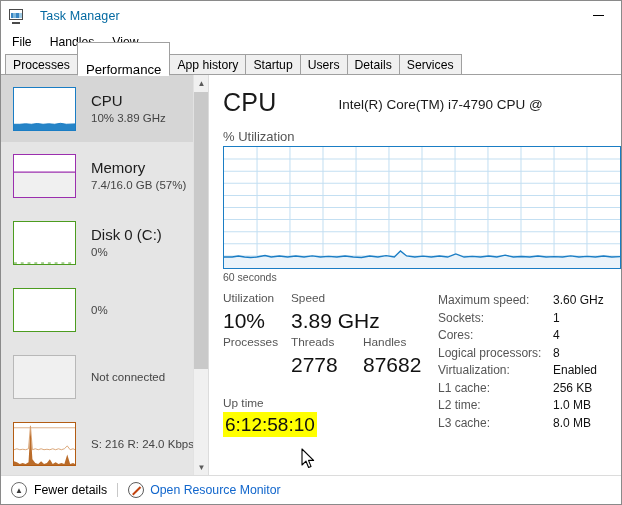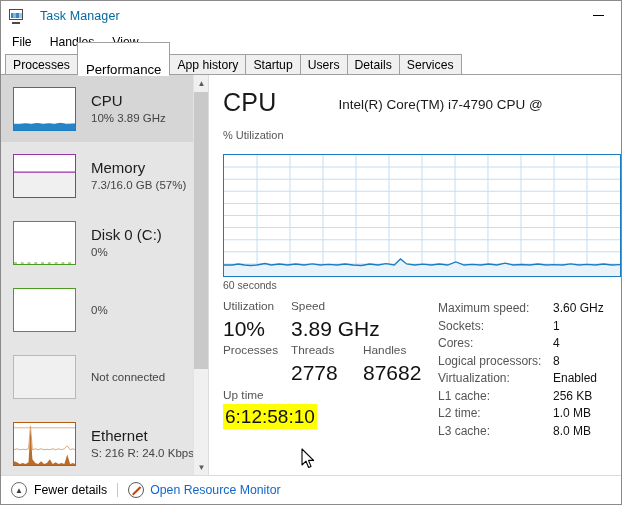--- a/index.html
+++ b/index.html
@@ -142,38 +142,38 @@
     flex: 1 1 auto; position: relative;
     padding: 12px 0 0 14px;
     min-width: 0; background: #ffffff;
   }
   .main-head { display: flex; align-items: flex-start; height: 40px; }
   .cpu-big { font-size: 25px; color: #1a1a1a; line-height: 30px; letter-spacing: .2px; }
   .cpu-model {
     font-size: 13.5px; color: #1a1a1a; margin-left: 62px; margin-top: 10px;
     white-space: nowrap; overflow: hidden;
   }
-  .axis-label { font-size: 11px; color: #555; margin-top: 2px; margin-bottom: 13px; }
+  .axis-label { font-size: 13px; color: #555; margin-top: 2px; margin-bottom: 2px; }
   .graph {
     height: 123px; border: 1px solid #1a7dc4; border-bottom-width: 1px;
     position: relative; overflow: hidden; background: #ffffff;
     margin-right: 0;
   }
   .graph svg { display: block; width: 100%; height: 100%; }
   .sec-label { font-size: 10.5px; color: #555; margin-top: 2px; }
 
   
   .stats { display: flex; margin-top: 7px; }
   .stats-left { width: 205px; flex: 0 0 205px; }
   .stat-row { display: flex; }
   .stat-cell { }
   .stat-cap { font-size: 11.8px; color: #555; line-height: 17px; white-space: nowrap; }
   .stat-val { font-size: 21px; color: #111; line-height: 27px; white-space: nowrap; }
   .c1 { width: 68px; } .c2 { width: 72px; } .c3 { width: auto; }
-  .uptime-block { margin-top: 1px; }
+  .uptime-block { margin-top: 17px; }
   .uptime-cap { font-size: 11.8px; color: #555; line-height: 17px; }
   .uptime-val {
     font-size: 19px; color: #111; line-height: 25px;
     background: #ffff00; display: inline-block; padding: 0 2px;
   }
 
   
   .specs { margin-left: 10px; padding-top: 2px; }
   .spec-row { display: flex; line-height: 17.5px; }
   .spec-key { font-size: 12px; color: #555; width: 115px; flex: 0 0 115px; white-space: nowrap; }
@@ -260,21 +260,21 @@
 
         <div class="side-item">
           <div class="mini" style="border-color:#9b2fae">
             <svg viewBox="0 0 63 44" preserveAspectRatio="none">
               <rect x="0" y="18" width="63" height="26" fill="#f0f0f0"></rect>
               <line x1="0" y1="18" x2="63" y2="18" stroke="#9b2fae" stroke-width="1.4"></line>
             </svg>
           </div>
           <div class="side-text">
             <div class="side-title">Memory</div>
-            <div class="side-sub">7.3/16.0 GB (57%)</div>
+            <div class="side-sub">7.4/16.0 GB (57%)</div>
           </div>
         </div>
 
         <div class="side-item">
           <div class="mini" style="border-color:#4c9c1f">
             <svg viewBox="0 0 63 44" preserveAspectRatio="none">
               <path d="M0,43 L63,43" fill="none" stroke="#4c9c1f" stroke-width="1" stroke-dasharray="3 4"></path>
             </svg>
           </div>
           <div class="side-text">
@@ -301,21 +301,20 @@
 
         <div class="side-item">
           <div class="mini" style="border-color:#b35c13">
             <svg viewBox="0 0 63 44" preserveAspectRatio="none">
               <line x1="0" y1="5" x2="63" y2="5" stroke="#d59a66" stroke-width="0.8"></line>
               <path d="M0,28 L3,27 L6,28 L9,27.5 L12,28 L15,27 L17,3 L19,28 L22,27 L25,28 L28,27 L31,28 L34,27.5 L37,28 L40,27 L43,28 L46,27 L49,28 L52,27 L55,24 L58,28 L61,27 L63,28" fill="none" stroke="#d59a66" stroke-width="0.9"></path>
               <path d="M0,44 L0,40 L3,41 L6,43 L9,42 L12,43 L15,41 L17,6 L19,38 L22,42 L25,43 L28,40 L31,43 L34,42 L37,38 L40,43 L43,41 L46,43 L49,42 L52,43 L55,33 L58,43 L61,42 L63,43 L63,44 Z" fill="#b35c13" opacity="0.9"></path>
             </svg>
           </div>
           <div class="side-text">
-            <div class="side-title">Ethernet</div>
             <div class="side-sub">S: 216 R: 24.0 Kbps</div>
           </div>
         </div>
 
       </div>
 
       <div class="vscroll">
         <div class="arrow">▲</div>
         <div class="thumb"></div>
         <div class="arrow bottom">▼</div>

